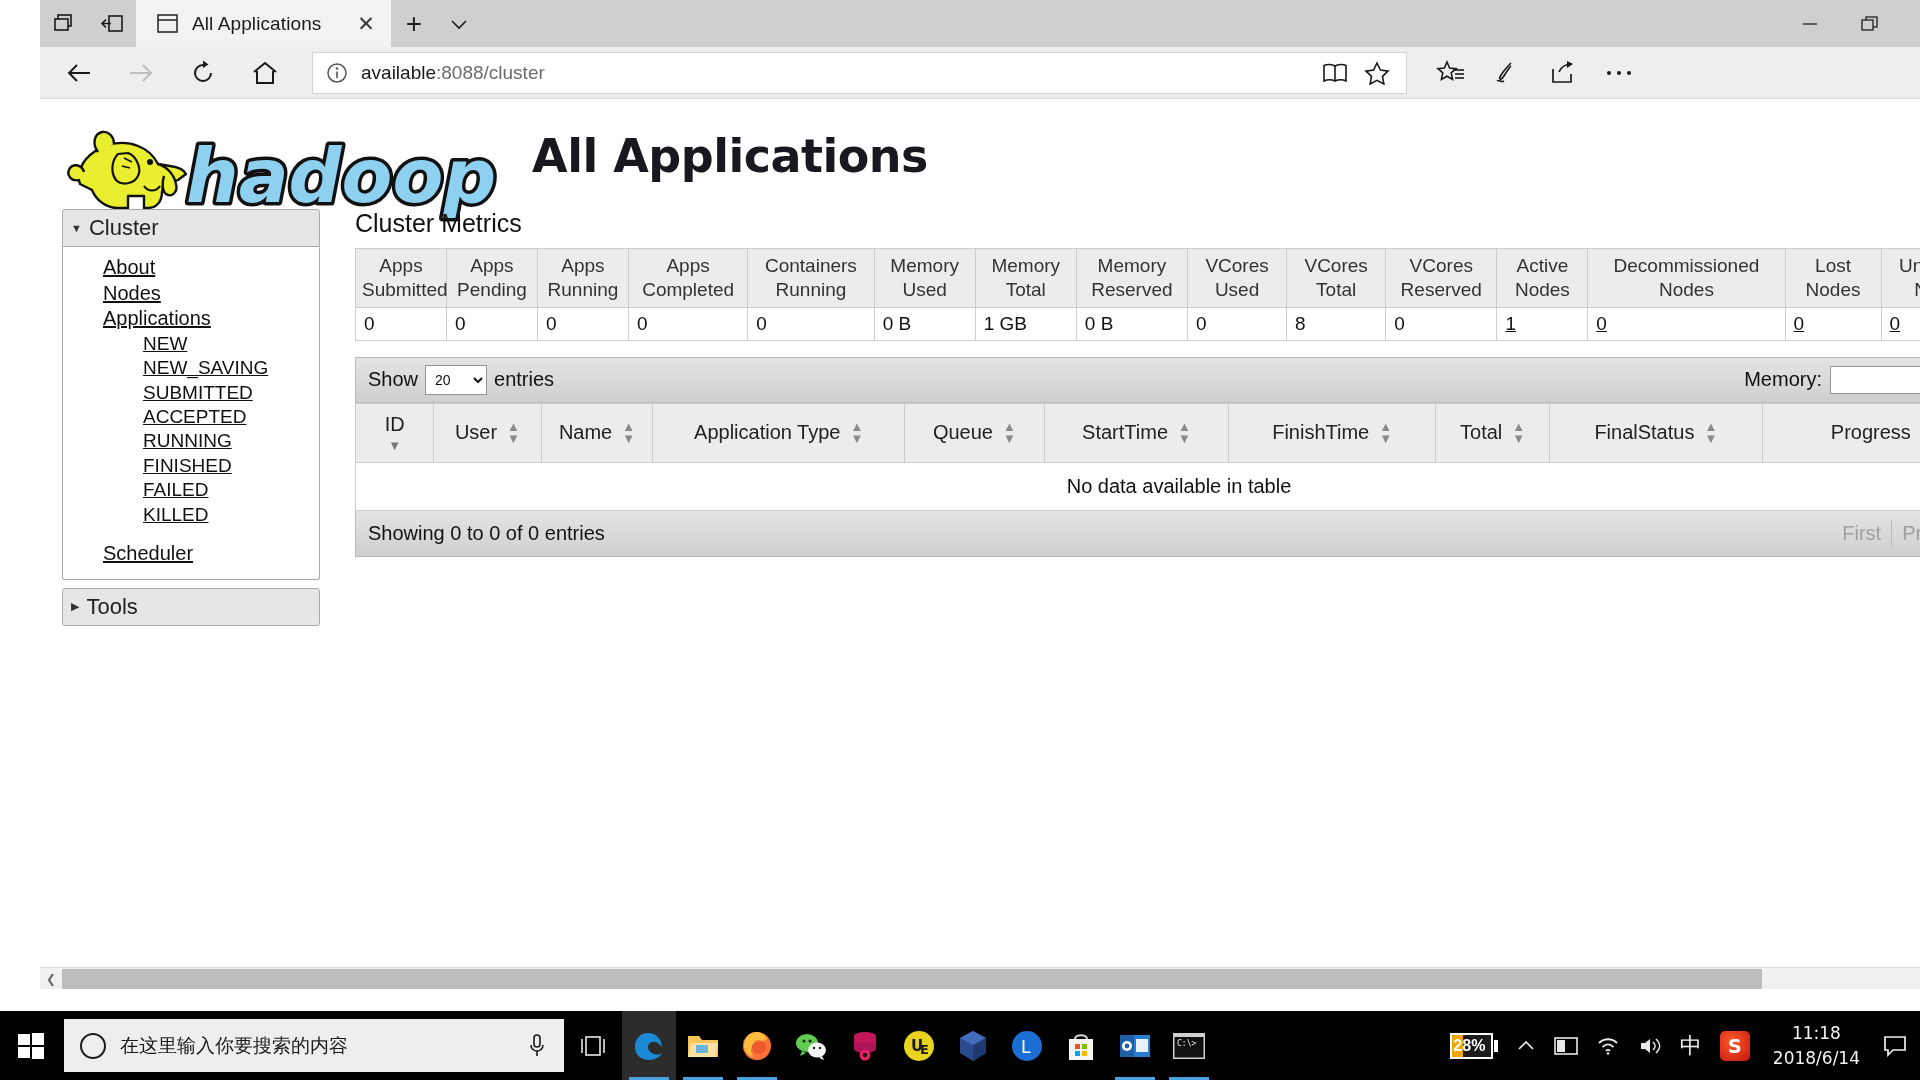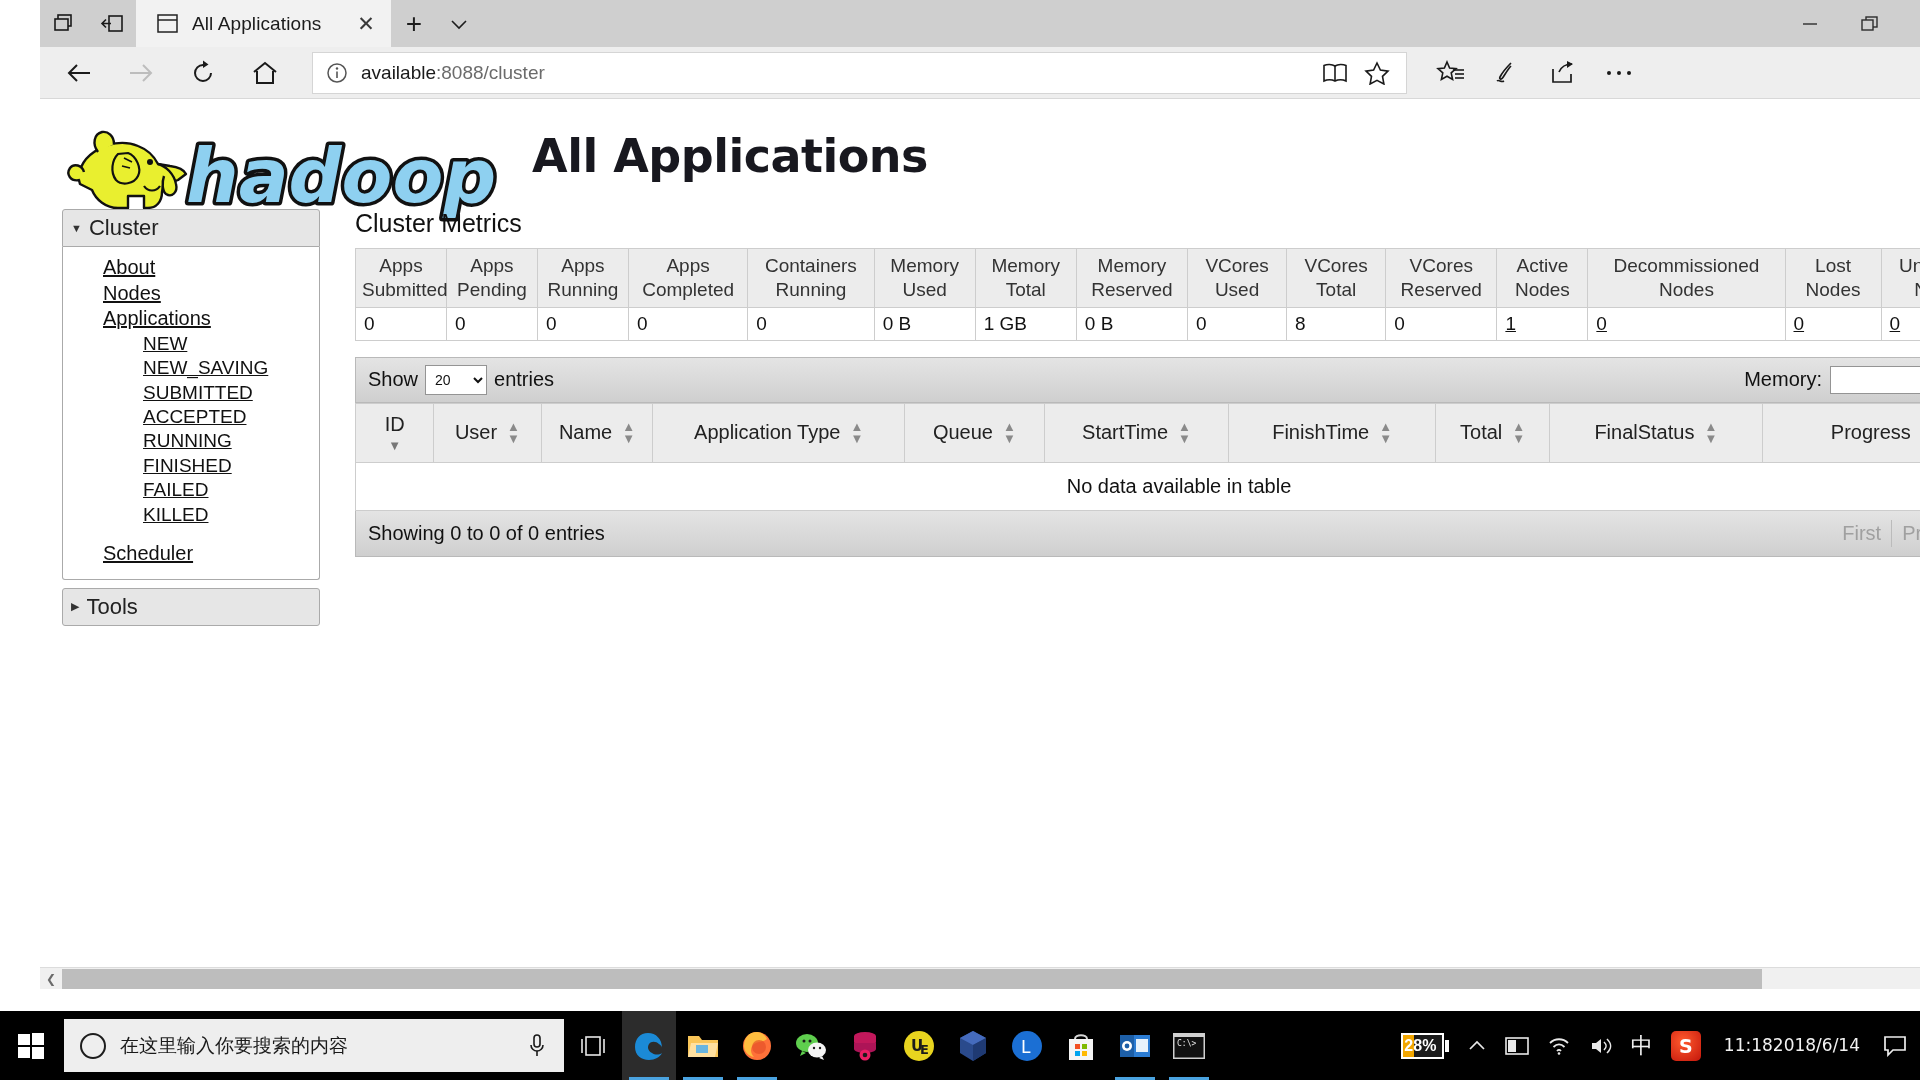--- a/index.html
+++ b/index.html
@@ -290,21 +290,21 @@
   }
   .ime-char { font-size: 22px; color: #f0f0f0; font-family: "DejaVu Sans", sans-serif; }
   .sogou-icon {
     width: 30px; height: 30px; border-radius: 5px;
     background: radial-gradient(circle at 40% 35%, #ff5a2d, #c4160b);
     display: flex; align-items: center; justify-content: center;
     font-size: 19px; font-weight: bold; color: #fff;
     font-family: "DejaVu Sans", sans-serif;
   }
   .clock {
-    display: flex; flex-direction: row; align-items: center; justify-content: center;
+    display: flex; flex-direction: column; align-items: center; justify-content: center;
     padding: 0 14px; color: #f2f2f2; font-size: 17px; line-height: 1.45;
     font-family: "DejaVu Sans", sans-serif;
   }
   .notif { width: 42px; display: flex; align-items: center; justify-content: center; color: #eee; }
 </style>
 </head>
 <body>
 
 <div class="browser-window">
 

